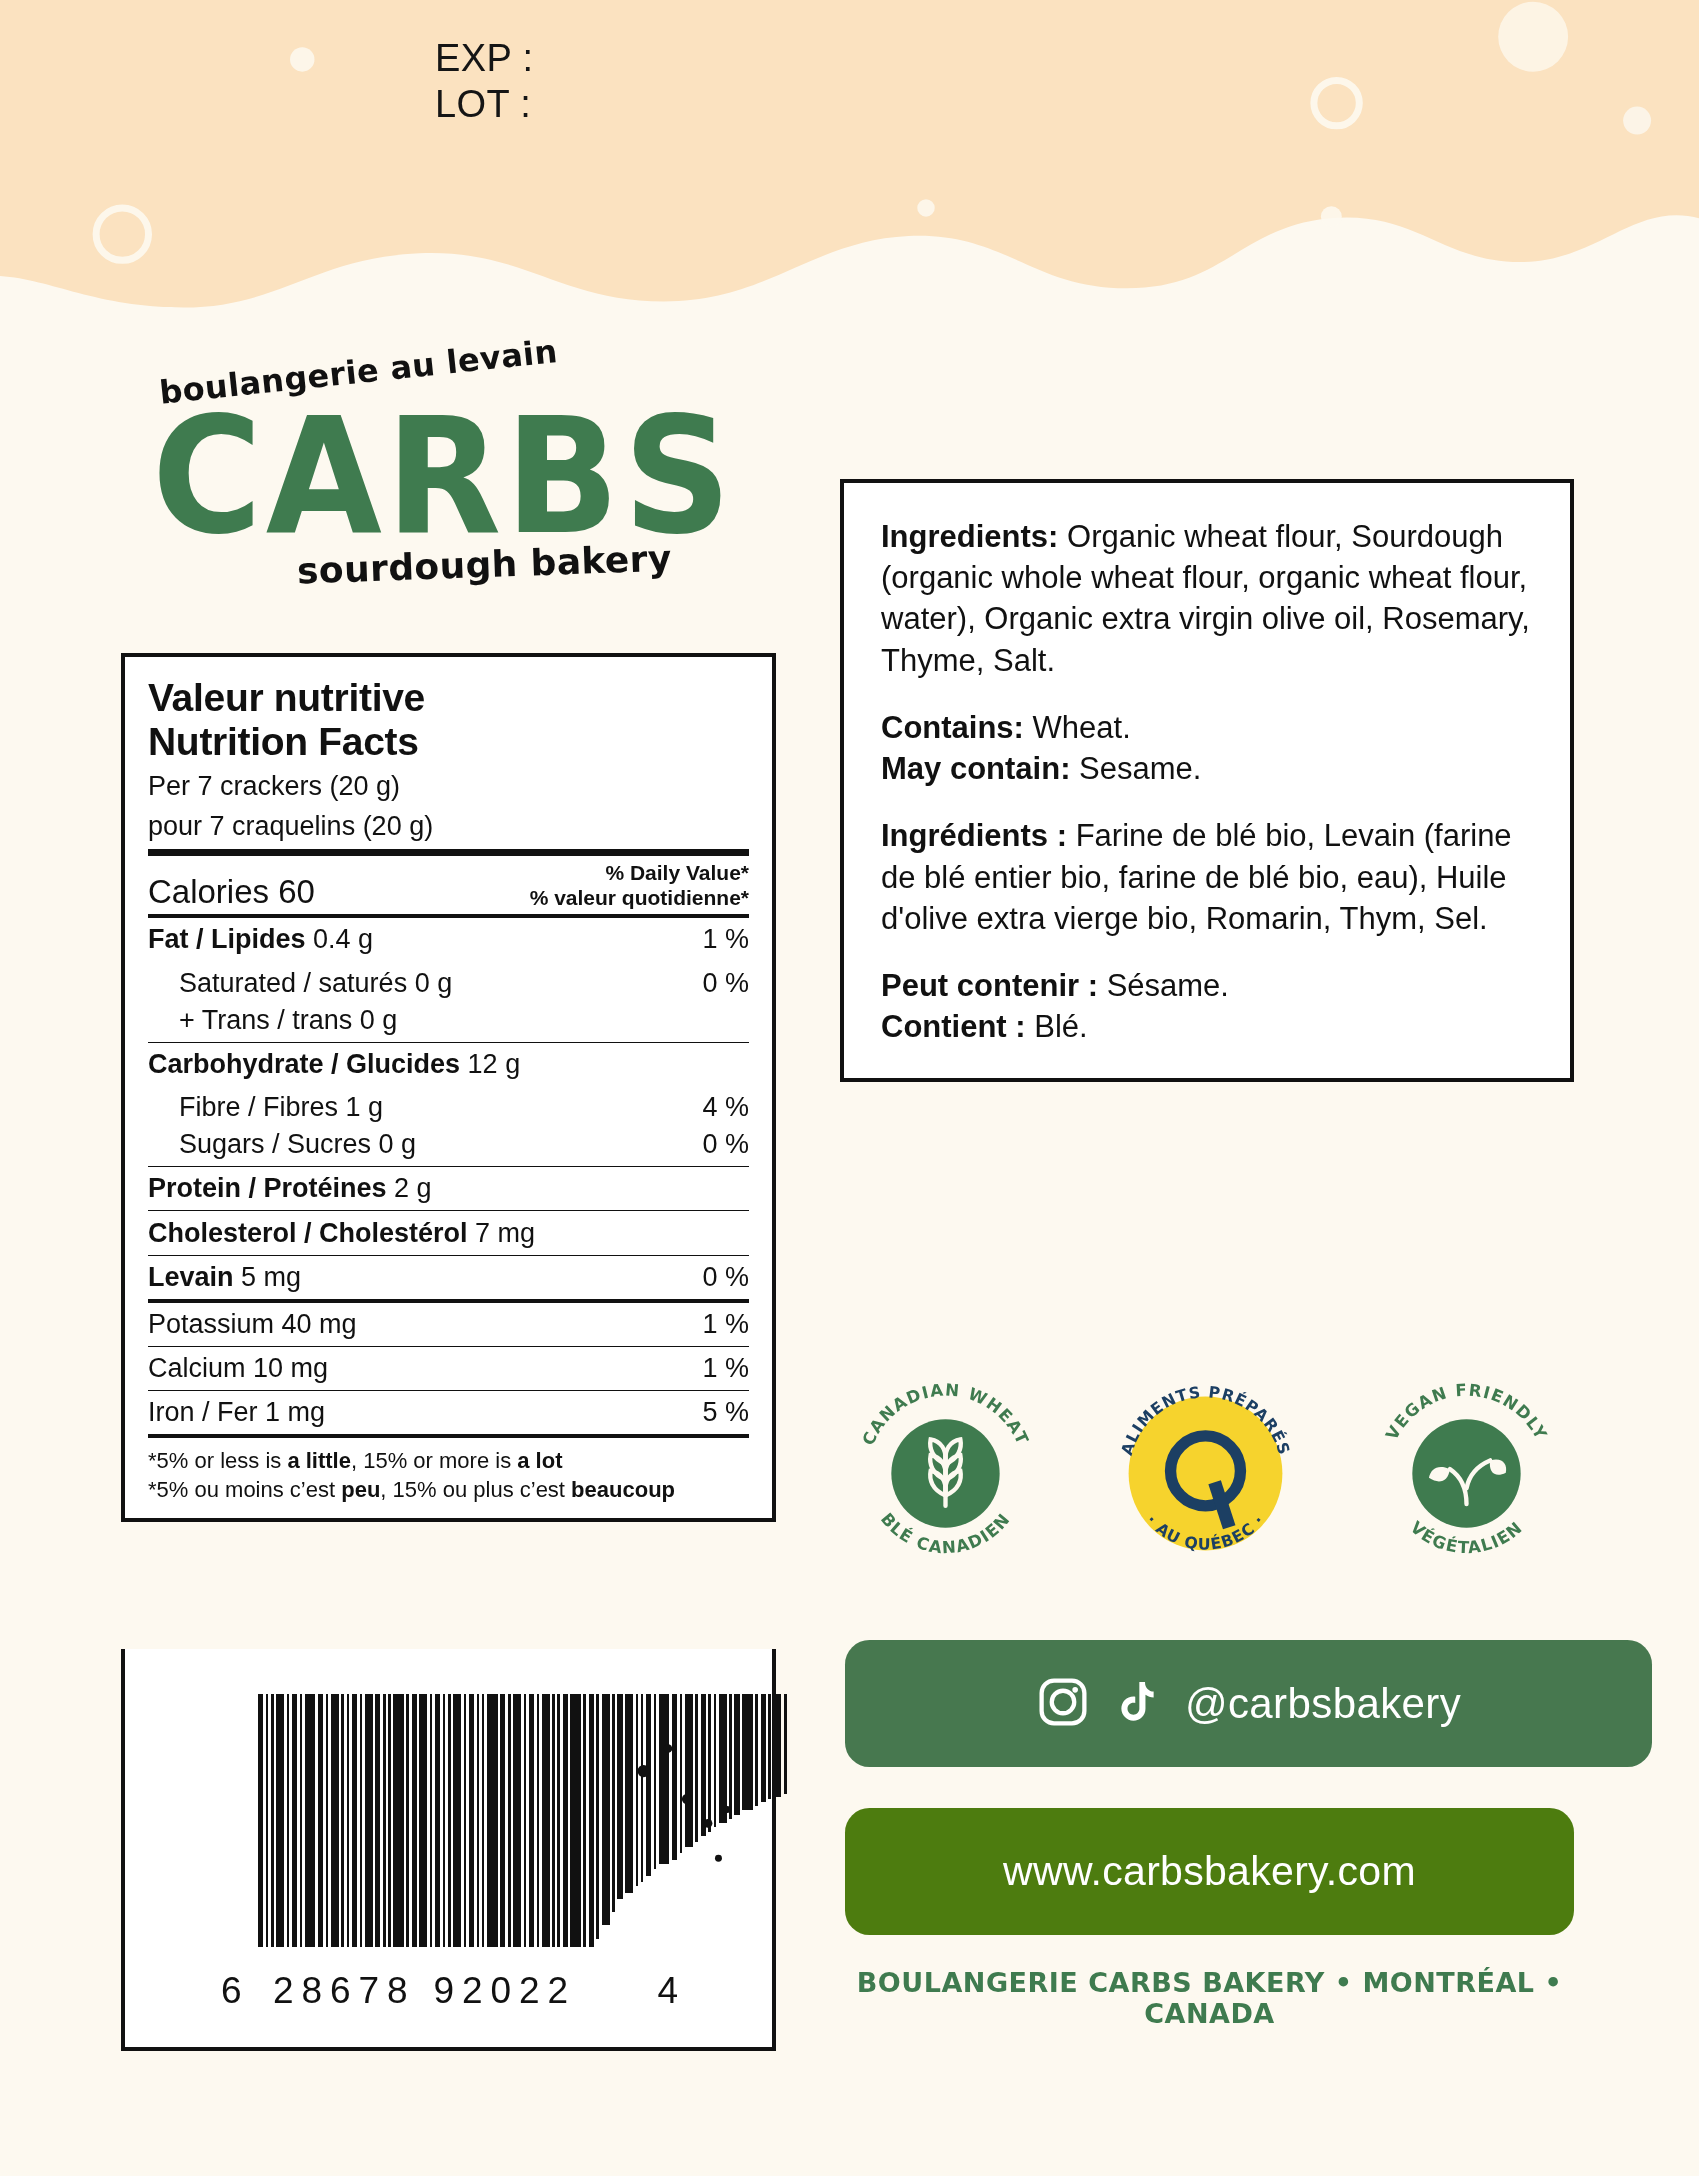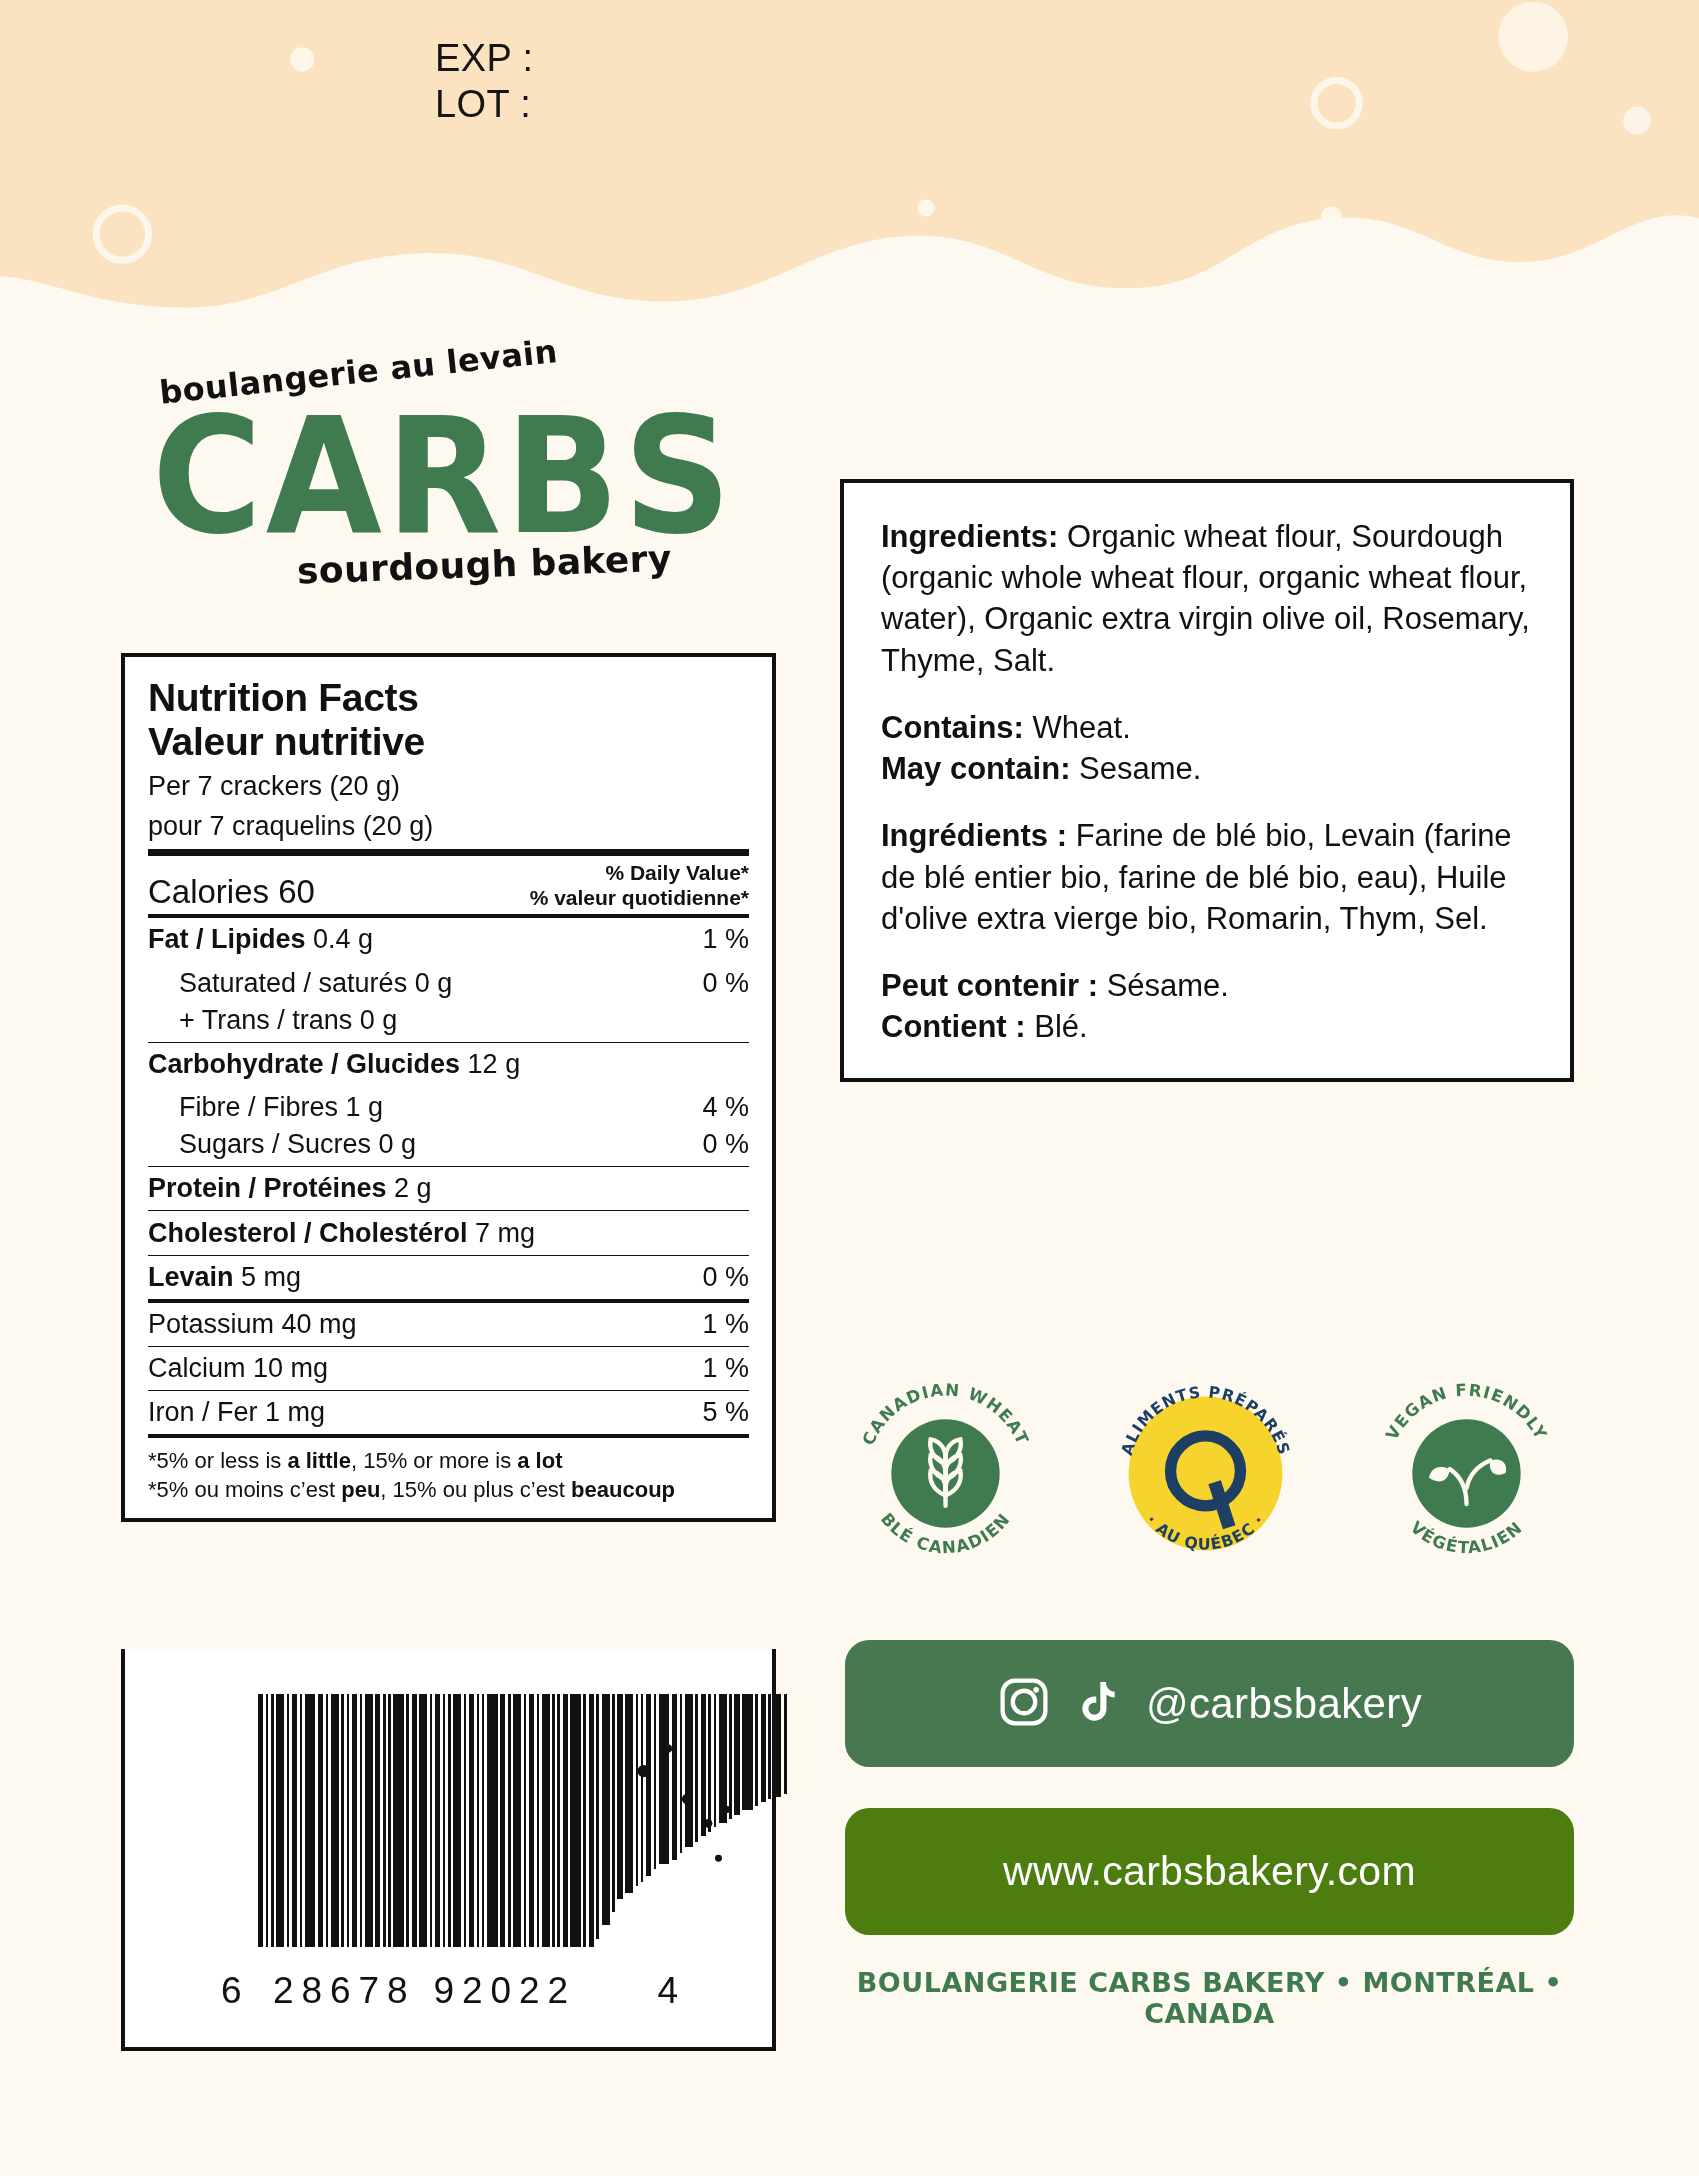--- a/index.html
+++ b/index.html
@@ -197,21 +197,21 @@
     height: 210px;
   }
   .badge { position: absolute; width: 201px; height: 201px; }
   .badge svg { display: block; }
 
   
   .social-btn {
     position: absolute;
     left: 845px;
     top: 1640px;
-    width: 729px;
+    width: 807px;
     height: 127px;
     background: #47784f;
     border-radius: 24.5px;
     display: flex;
     align-items: center;
     justify-content: center;
     gap: 23px;
   }
   .social-handle {
     color: #fff;
@@ -269,22 +269,22 @@
   <div>LOT :</div>
 </div>
 
 <div class="logo">
   <div class="logo-top">boulangerie au levain</div>
   <div class="logo-main">CARBS</div>
   <div class="logo-bottom">sourdough bakery</div>
 </div>
 
 <div class="nutrition-box">
+  <div class="nf-title">Valeur nutritive</div>
   <div class="nf-title">Nutrition Facts</div>
-  <div class="nf-title">Valeur nutritive</div>
   <div class="nf-serving">Per 7 crackers (20 g)</div>
   <div class="nf-serving">pour 7 craquelins (20 g)</div>
 
   <div class="rule-thick"></div>
 
   <div class="nf-cal-row">
     <div class="nf-cal">Calories 60</div>
     <div class="nf-dv">
       <div>% Daily Value*</div>
       <div>% valeur quotidienne*</div>

